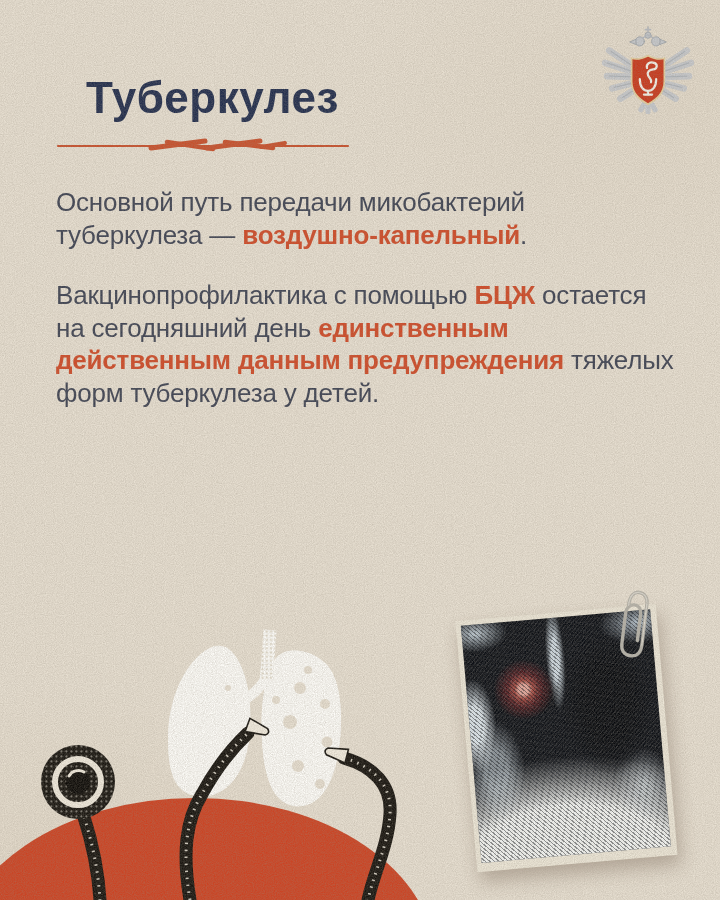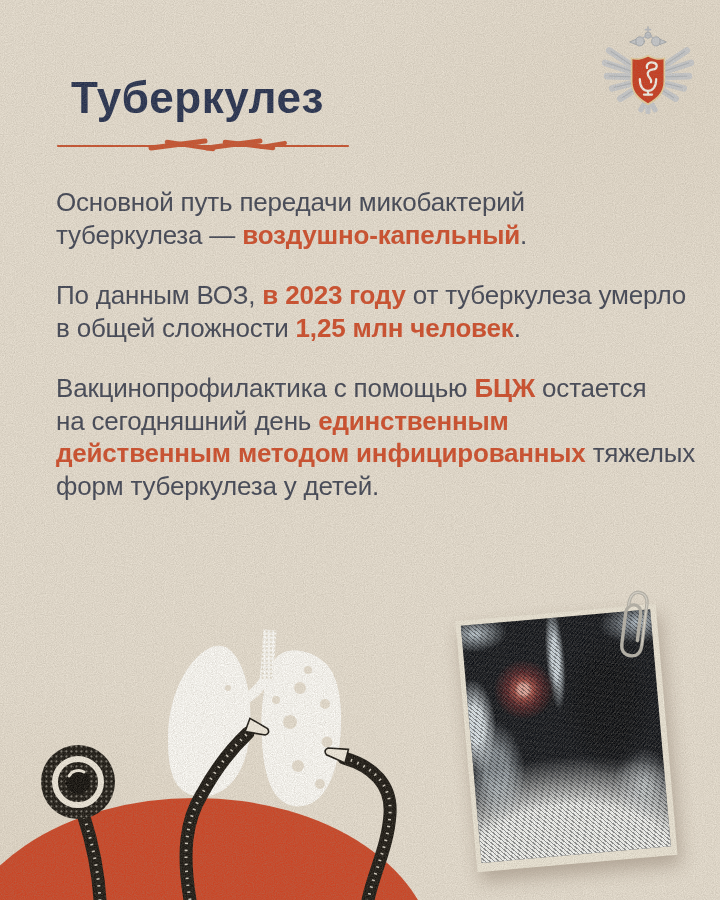--- a/index.html
+++ b/index.html
@@ -9,21 +9,21 @@
     font-family:"Liberation Sans","DejaVu Sans",sans-serif;
   }
   .poster{position:absolute;inset:0;overflow:hidden;
     background:
       radial-gradient(ellipse 420px 260px at 8% 96%, rgba(188,168,138,.10), rgba(188,168,138,0) 70%),
       radial-gradient(ellipse 500px 300px at 95% 10%, rgba(188,168,138,.10), rgba(188,168,138,0) 70%),
       #e7dfd1;
   }
   
   .title{
-    position:absolute;left:71px;top:76px;margin:0;
+    position:absolute;left:86px;top:76px;margin:0;
     font-size:44px;font-weight:800;letter-spacing:.5px;line-height:1;
     color:#212d4d;
   }
   .title-underline{position:absolute;left:55px;top:132px;}
   .emblem{position:absolute;left:602px;top:26px;}
   
   .content{position:absolute;left:56px;top:186px;width:648px;}
   .content p{
     margin:0 0 28px 0;font-size:26px;line-height:32.5px;
     color:#3e4353;white-space:pre;letter-spacing:-.2px;font-weight:400;
@@ -136,25 +136,23 @@
       <path d="M112,10 L158,17" stroke-width="4.5"></path>
       <path d="M152,16 L205,9" stroke-width="5"></path>
       <path d="M170,10 L218,16" stroke-width="4.5"></path>
       <path d="M206,15 L230,11" stroke-width="4"></path>
     </g>
   </svg>
 
   <main class="content" id="paragraphs">
       <p><span>Основной путь передачи микобактерий
 туберкулеза — </span><span class="hl">воздушно-капельный</span><span>.</span></p>
-      <p><span>По данным ВОЗ, </span><span class="hl">в 2023 году</span><span> от туберкулеза умерло
-в общей сложности </span><span class="hl">1,25 млн человек</span><span>.</span></p>
       <p><span>Вакцинопрофилактика с помощью </span><span class="hl">БЦЖ</span><span> остается
 на сегодняшний день </span><span class="hl">единственным
-действенным методом инфицированных</span><span> тяжелых
+действенным данным предупреждения</span><span> тяжелых
 форм туберкулеза у детей.</span></p>
     </main>
 
   <div class="hill"></div>
 
   <svg class="lungs" width="224" height="192" viewBox="0 0 224 192">
     <defs>
       <pattern id="lungdots" width="4.2" height="4.2" patternUnits="userSpaceOnUse">
         <circle cx="1.2" cy="1.2" r="1.05" fill="#dcd3c1"></circle>
       </pattern>

